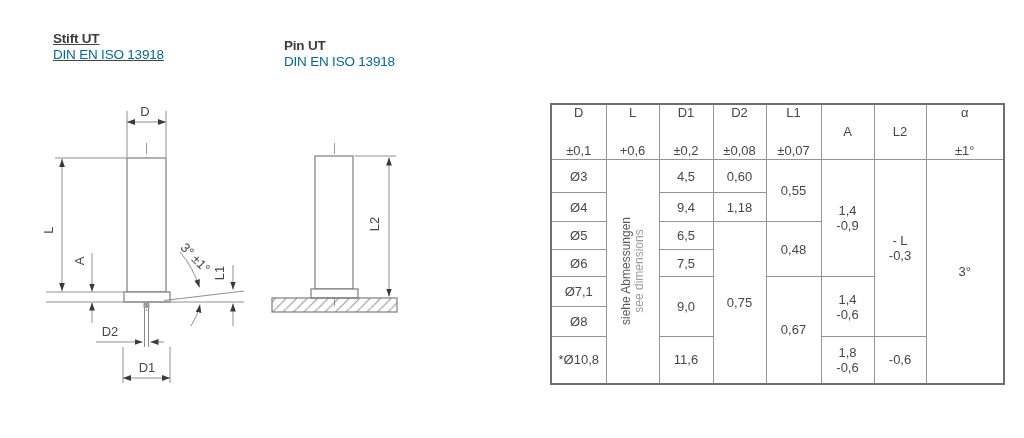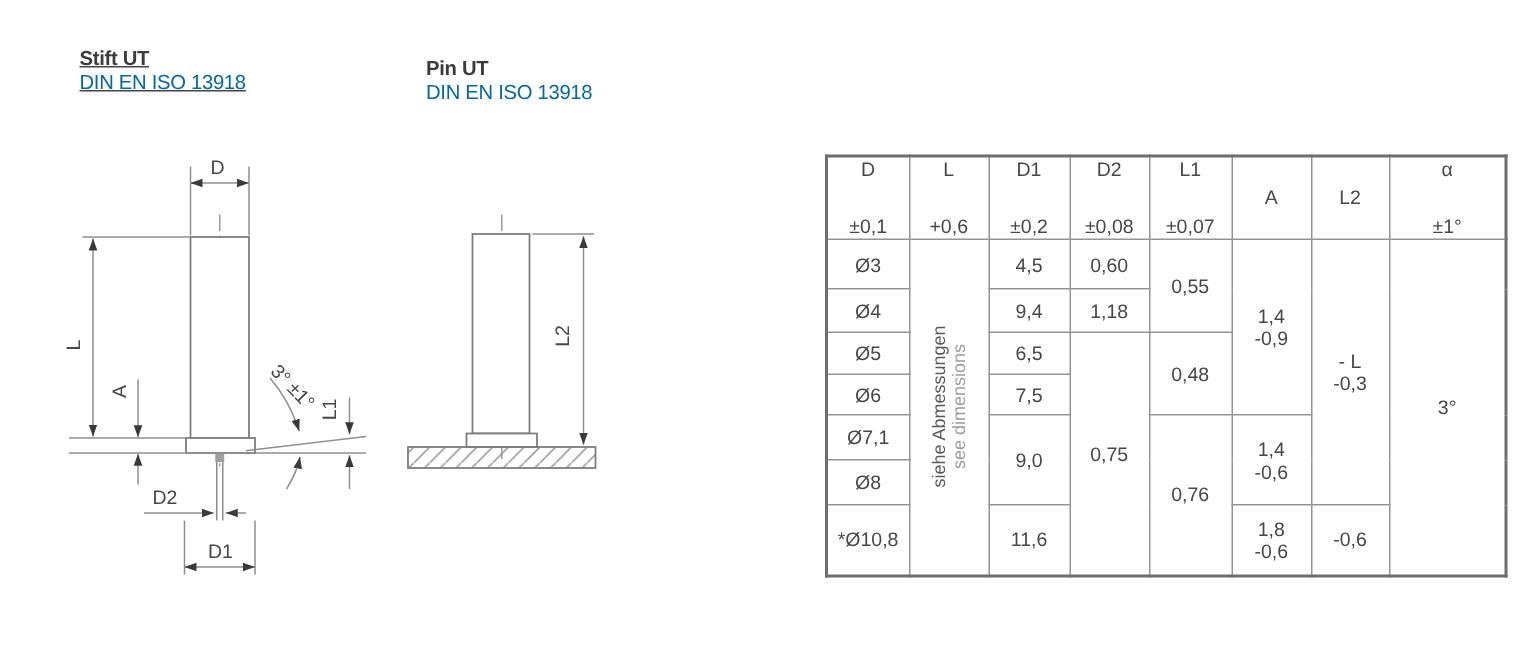--- a/index.html
+++ b/index.html
@@ -191,21 +191,21 @@
         <td rowspan="5">0,75</td>
         <td rowspan="2">0,48</td>
       </tr>
       <tr style="height:27px">
         <td>Ø6</td>
         <td>7,5</td>
       </tr>
       <tr style="height:30px">
         <td>Ø7,1</td>
         <td rowspan="2">9,0</td>
-        <td rowspan="3">0,76</td>
+        <td rowspan="3">0,67</td>
         <td rowspan="2">
           <div>1,4</div>
           <div>-0,6</div>
         </td>
       </tr>
       <tr style="height:30px">
         <td>Ø8</td>
       </tr>
       <tr style="height:47px">
         <td>*Ø10,8</td>

